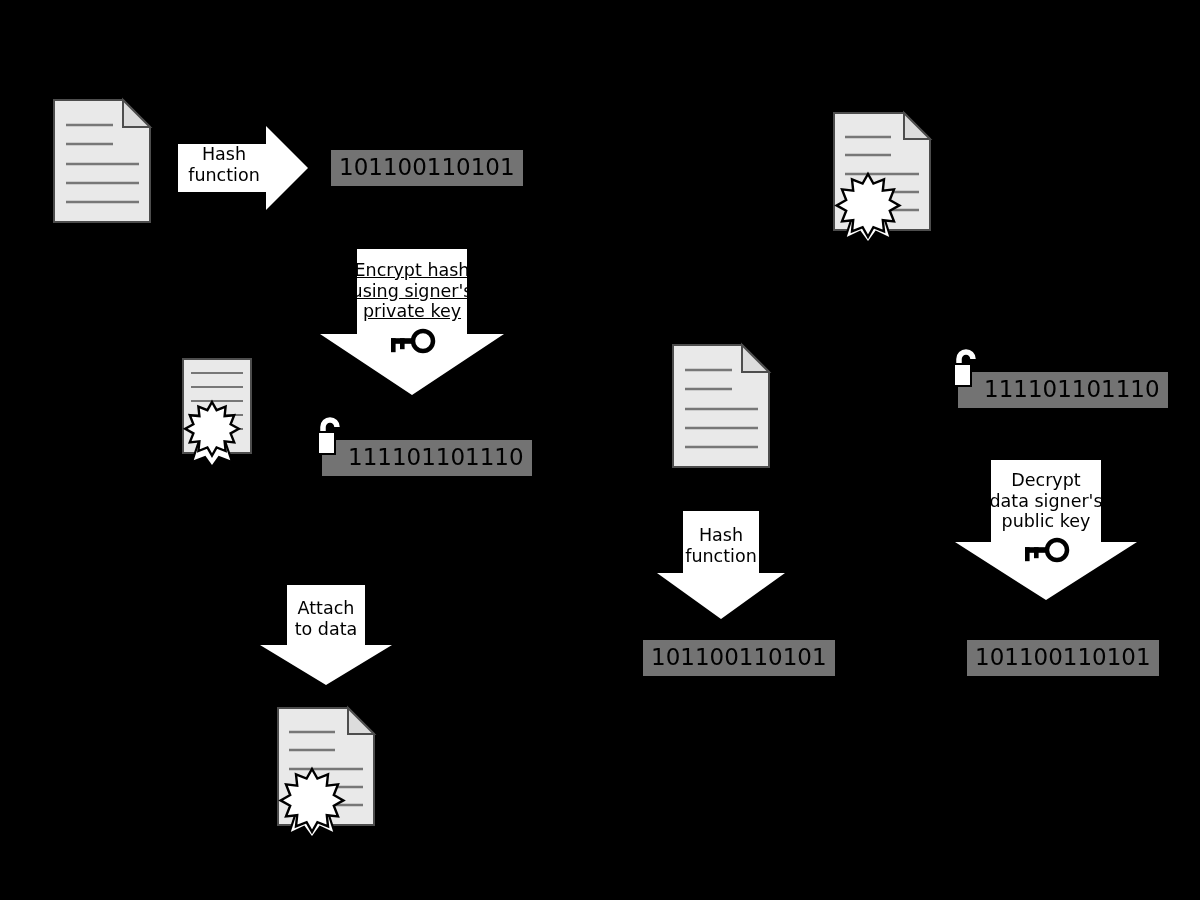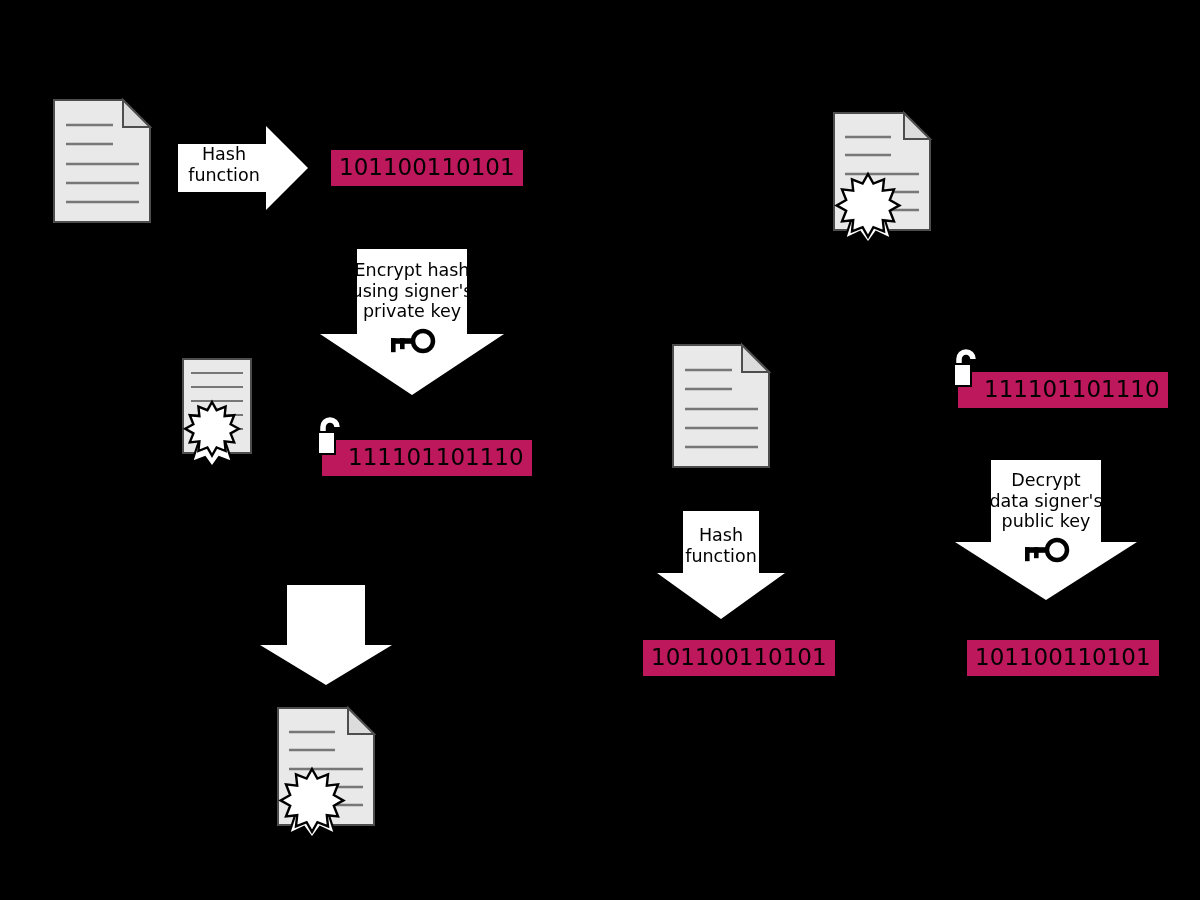--- a/index.html
+++ b/index.html
@@ -12,21 +12,21 @@
     width: 1200px;
     height: 900px;
     background: #000000;
     overflow: hidden;
     font-family: "DejaVu Sans", "Liberation Sans", sans-serif;
   }
   .node { position: absolute; }
 
   
   .codebox {
-    background: #be185d;
+    background: #737373;
     color: #000000;
     font-family: "DejaVu Sans", "Liberation Sans", sans-serif;
     font-size: 23px;
     line-height: 1;
     letter-spacing: 0px;
     padding: 6px 8px 7px 8px;
     white-space: nowrap;
     display: inline-block;
   }
   .codebox.with-lock { padding-left: 26px; margin-top: 20px; }
@@ -76,21 +76,21 @@
   </div>
 
   <div class="node" style="left:331px; top:150px;">
     <span class="codebox">101100110101</span>
   </div>
 
   <div class="node" style="left:320px; top:249px;">
     <svg width="184" height="146" viewBox="0 0 184 146">
       <path d="M37 0 H147 V85 H184 L92 146 L0 85 H37 Z" fill="#ffffff"></path>
     </svg>
-    <div class="arrow-label" style="top:11px;">Encrypt hash
+    <div class="arrow-label" style="top:11px;text-decoration:underline;">Encrypt hash
 using signer's
 private key</div>
     <div class="key-wrap" style="top:80px;">
       <svg width="46" height="24" viewBox="0 0 46 24" style="display:inline-block;">
         <circle cx="34" cy="12" r="10" fill="none" stroke="#000000" stroke-width="4.5"></circle>
         <rect x="2" y="9.2" width="23" height="5.6" fill="#000000"></rect>
         <rect x="2" y="9.2" width="4.6" height="14" fill="#000000"></rect>
         <rect x="11" y="9.2" width="4.6" height="11" fill="#000000"></rect>
       </svg>
     </div>
@@ -120,20 +120,22 @@
           <rect x="2" y="16" width="17" height="22" fill="#ffffff" stroke="#000000" stroke-width="2"></rect>
         </svg>
       </span>
     </div>
   </div>
 
   <div class="node" style="left:260px; top:585px;">
     <svg width="132" height="100" viewBox="0 0 132 100">
       <path d="M27 0 H105 V60 H132 L66 100 L0 60 H27 Z" fill="#ffffff"></path>
     </svg>
+    <div class="arrow-label" style="top:13px;">Attach
+to data</div>
   </div>
 
   <div class="node" style="left:277px; top:707px;">
     <svg width="110" height="132" viewBox="0 0 110 132">
       <path d="M1 1 H71 L97 27 V118 H1 Z" fill="#e9e9e9" stroke="#4d4d4d" stroke-width="2"></path>
       <path d="M71 1 L97 27 H71 Z" fill="#dcdcdc" stroke="#4d4d4d" stroke-width="2"></path>
       <g stroke="#777777" stroke-width="2.3">
         <line x1="12" y1="25" x2="58" y2="25"></line>
         <line x1="12" y1="43" x2="58" y2="43"></line>
         <line x1="12" y1="62" x2="86" y2="62"></line>

